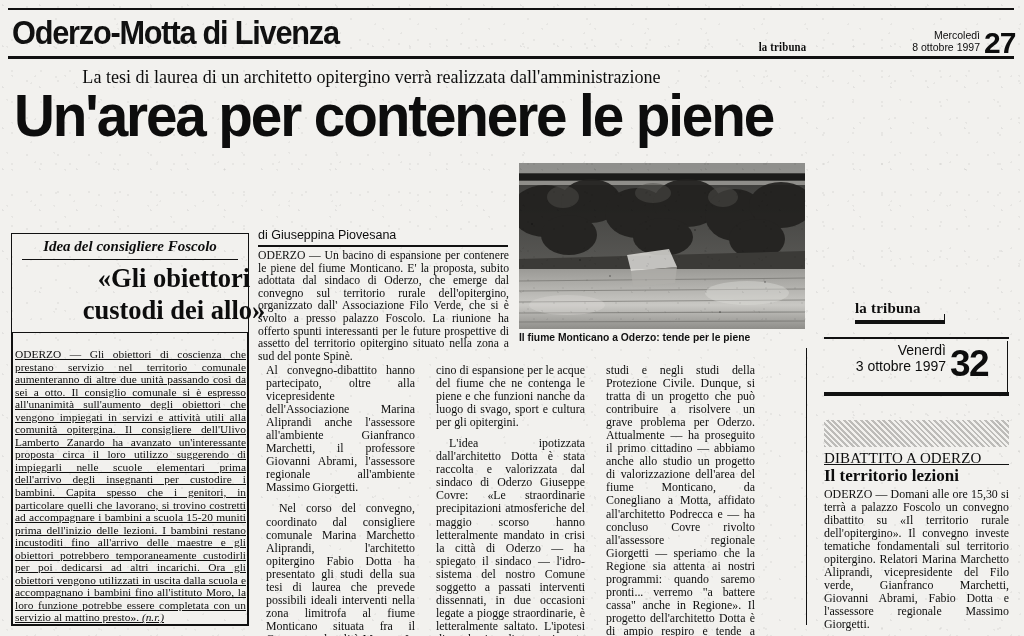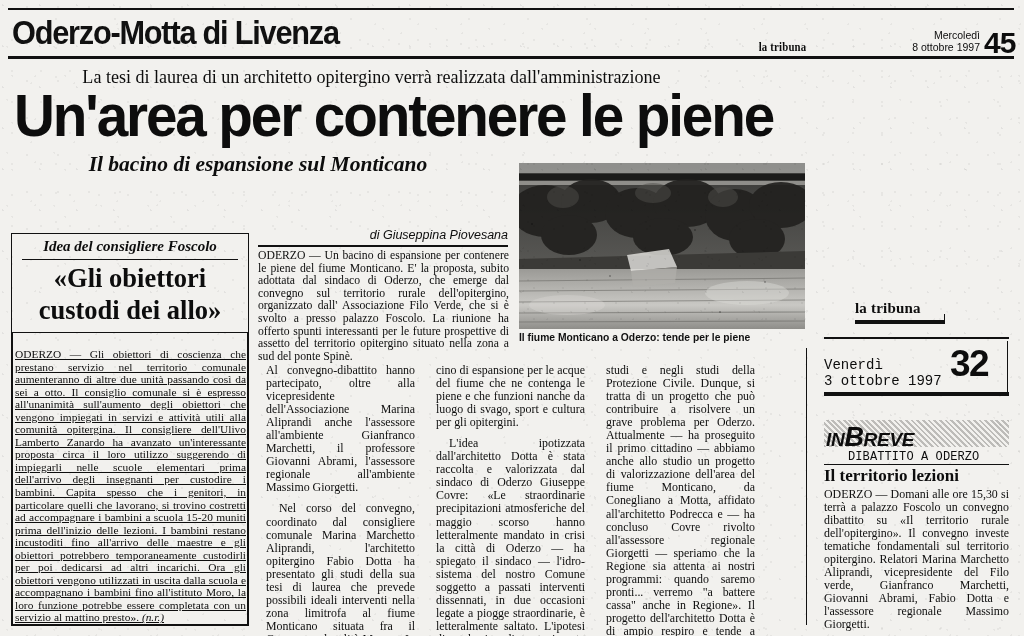--- a/index.html
+++ b/index.html
@@ -79,38 +79,38 @@
     position:absolute;left:11px;top:233px;width:238px;height:100px;
     border:1.6px solid #111;box-sizing:border-box;
   }
   .lbox-kicker{
     position:absolute;left:11px;top:238px;width:238px;
     text-align:center;font-weight:bold;font-style:italic;font-size:15px;
   }
   .lbox-rule{position:absolute;left:22px;top:259px;width:216px;height:1.3px;background:#111;}
   .lbox-title{
     position:absolute;left:11px;top:262px;width:238px;
-    text-align:center;font-weight:bold;font-size:26.5px;line-height:32px;
+    text-align:center;font-weight:bold;font-size:26.5px;line-height:32px;padding-left:44px;
   }
   .lcol-body{
     position:absolute;left:15px;top:348px;width:231px;height:272px;
     font-size:11.4px;line-height:12.55px;text-align:justify;
     -webkit-hyphens:auto;hyphens:auto;text-decoration:underline;
   }
   .lcol-body .sig{font-style:italic;}
   .lbox-bottom{
     position:absolute;left:11px;top:624px;width:238px;height:1.6px;background:#111;
   }
   .lbox-side-l{position:absolute;left:11px;top:333px;width:1.6px;height:292px;background:#111;}
   .lbox-side-r{position:absolute;left:247px;top:333px;width:1.6px;height:292px;background:#111;}
 
   
   .byline{
     position:absolute;left:258px;top:228px;width:250px;
-    text-align:right;font-family:"Liberation Sans", sans-serif;font-size:12.5px;font-style:italic;
+    text-align:left;font-family:"Liberation Sans", sans-serif;font-size:12.5px;
   }
   .byline-rule{position:absolute;left:258px;top:245px;width:250px;height:1.6px;background:#111;}
 
   
   .photo{
     position:absolute;left:519px;top:163px;width:286px;height:166px;
     background:#6e6d6a;overflow:hidden;
   }
   .photo svg{display:block;width:100%;height:100%;}
   .photo-caption{
@@ -144,42 +144,42 @@
     letter-spacing:.2px;
   }
   .rail-logo-rule{position:absolute;left:855px;top:320px;width:90px;height:3.5px;background:#111;}
   .rail-logo-tick{position:absolute;left:944px;top:314px;width:1.4px;height:10px;background:#111;}
 
   .rail-datebox{position:absolute;left:824px;top:337px;width:185px;height:62px;}
   .rail-db-top{position:absolute;left:0;top:0;width:185px;height:1.5px;background:#111;}
   .rail-db-bot{position:absolute;left:0;top:55px;width:185px;height:3.5px;background:#111;}
   .rail-db-tick{position:absolute;left:183px;top:4px;width:1.4px;height:52px;background:#111;}
   .rail-db-date{
-    position:absolute;left:0;top:20px;width:122px;
-    font-family:Liberation Mono, monospace;font-size:14px;line-height:16px;
+    position:absolute;left:0;top:5px;width:122px;text-align:right;
+    font-family:Liberation Sans, sans-serif;font-size:14px;line-height:16px;
   }
   .rail-db-num{
     position:absolute;left:126px;top:6px;
     font-family:"Liberation Sans", sans-serif;font-weight:bold;font-size:37px;
     letter-spacing:-1.5px;
   }
 
   .inbreve{
     position:absolute;left:824px;top:420px;width:185px;height:27px;
     background:repeating-linear-gradient(45deg,#bdbcb9 0 2px,#f2f1ee 2px 4px);
   }
   .inbreve-txt{
     position:absolute;left:826px;top:422px;
     font-family:"Liberation Sans", sans-serif;font-weight:bold;font-style:italic;
     font-size:19px;letter-spacing:-.3px;
   }
   .inbreve-txt .big{font-size:27px;}
   .rail-sub{
     position:absolute;left:824px;top:450px;
-    font-family:Liberation Mono, monospace;font-size:12px;letter-spacing:.1px;margin-left:24px;
+    font-family:Liberation Serif, serif;font-size:15px;letter-spacing:.1px;
   }
   .rail-sub-rule{position:absolute;left:824px;top:464px;width:185px;height:1.2px;background:#111;}
   .rail-title{
     position:absolute;left:824px;top:466px;width:185px;
     font-weight:bold;font-size:17px;line-height:20px;
   }
   .rail-body{
     position:absolute;left:824px;top:488px;width:185px;height:136px;
     font-size:11.9px;line-height:13.05px;text-align:justify;
     -webkit-hyphens:auto;hyphens:auto;
@@ -191,28 +191,27 @@
 <div class="page">
 
   <div class="masthead">
     <div class="mast-rule-top"></div>
     <div class="mast-title">Oderzo-Motta di Livenza</div>
     <div class="mast-logo">la tribuna</div>
     <div class="mast-date">
       <div>Mercoledì</div>
       <div>8 ottobre 1997</div>
     </div>
-    <div class="mast-pagenum">45</div>
+    <div class="mast-pagenum">27</div>
     <div class="mast-rule-bot"></div>
   </div>
 
   <div class="kicker">La tesi di laurea di un architetto opitergino verrà realizzata dall'amministrazione</div>
   <div class="headline">Un'area per contenere le piene</div>
   <div class="deck">
-    <div>Il bacino di espansione sul Monticano</div>
   </div>
 
   <div class="lbox"></div>
   <div class="lbox-kicker">Idea del consigliere Foscolo</div>
   <div class="lbox-rule"></div>
   <div class="lbox-title">
     <div>«Gli obiettori</div>
     <div>custodi dei allo»</div>
   </div>
   <div class="lbox-side-l"></div>
@@ -316,21 +315,20 @@
     <div class="rail-db-date">
       <div>Venerdì</div>
       <div>3 ottobre 1997</div>
     </div>
     <div class="rail-db-num">32</div>
     <div class="rail-db-tick"></div>
     <div class="rail-db-bot"></div>
   </div>
 
   <div class="inbreve"></div>
-  <div class="inbreve-txt"><span>IN</span><span class="big">B</span><span>REVE</span></div>
 
   <div class="rail-sub">DIBATTITO A ODERZO</div>
   <div class="rail-sub-rule"></div>
   <div class="rail-title">Il territorio lezioni</div>
   <div class="rail-body">ODERZO — Domani alle ore 15,30 si terrà a palazzo Foscolo un convegno dibattito su «Il territorio rurale dell'opitergino». Il convegno investe tematiche fondamentali sul territorio opitergino. Relatori Marina Marchetto Aliprandi, vicepresidente del Filo verde, Gianfranco Marchetti, Giovanni Abrami, Fabio Dotta e l'assessore regionale Massimo Giorgetti.</div>
 
 </div>
 
 <div class="grain"></div>
 

